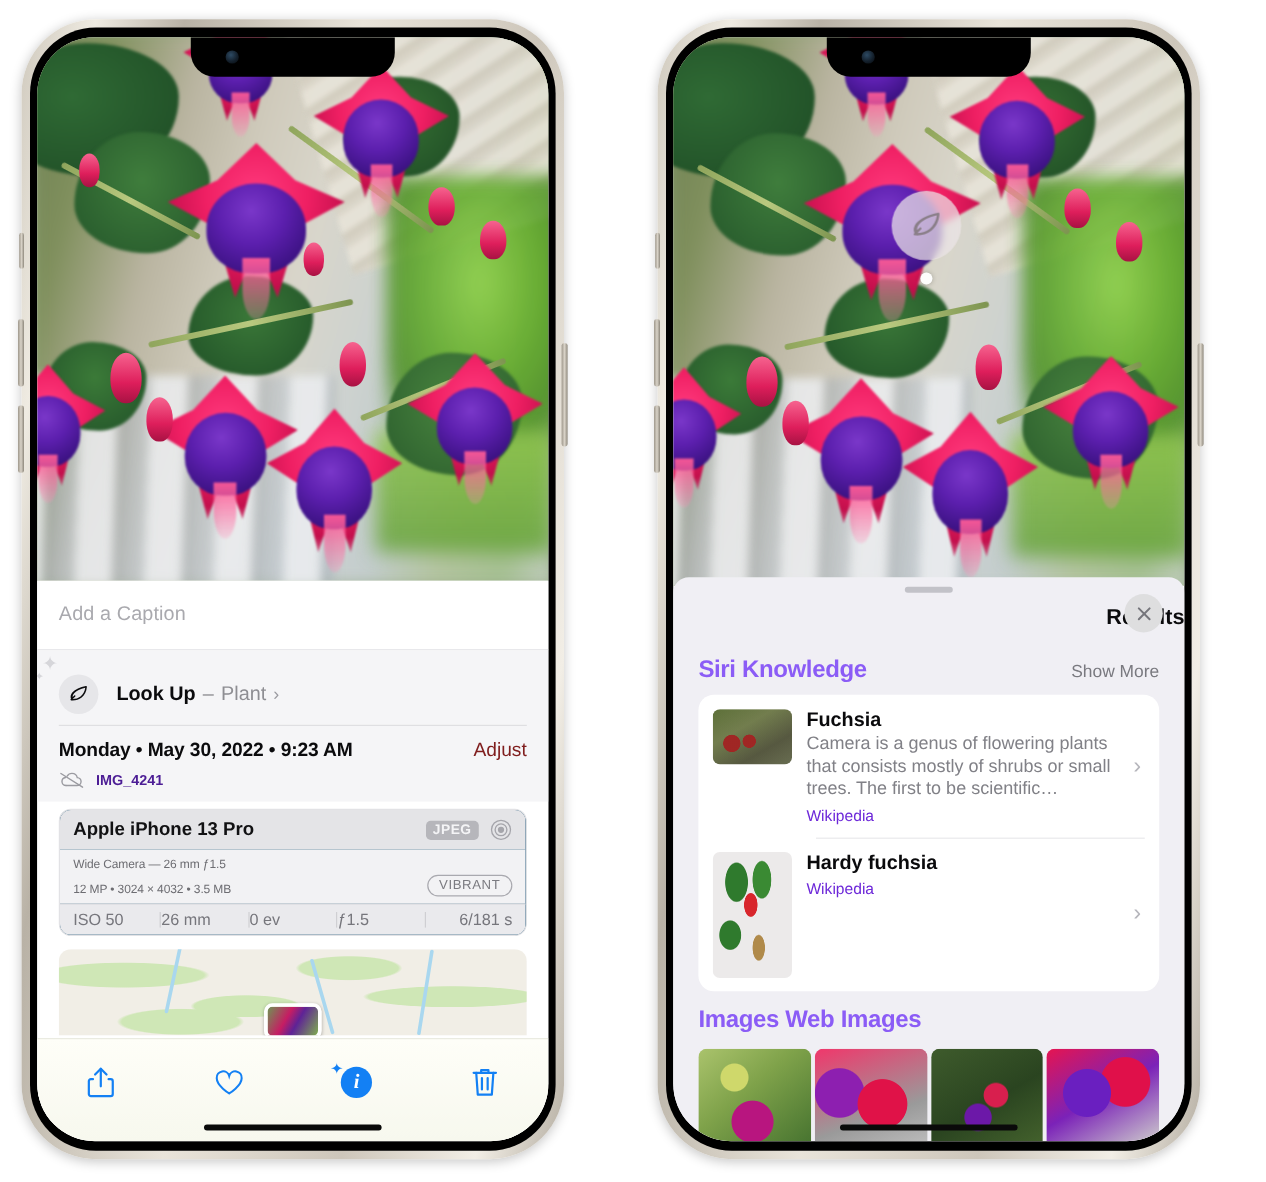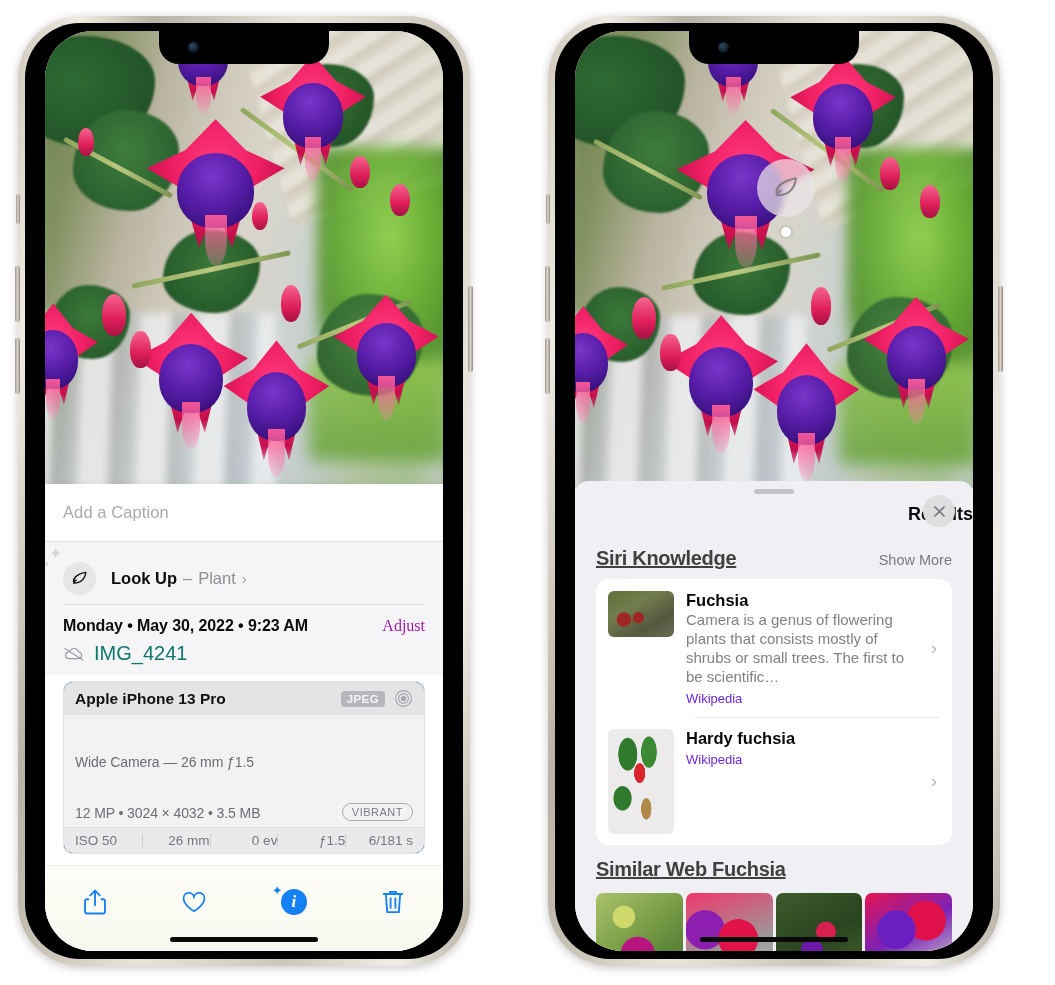--- a/index.html
+++ b/index.html
@@ -21,21 +21,21 @@
     box-shadow: 0 2px 10px rgba(0,0,0,.22);
   }
   .phone.left  { left: 18px;  top: 16px; }
   .phone.right { left: 548px; top: 16px; }
 
   .bezel {
     position: relative;
     width: 100%; height: 100%;
     background: #000;
     border-radius: 55px;
-    padding: 8px 20px;
+    padding: 8px 6px;
   }
   .screen {
     position: relative;
     width: 100%; height: 100%;
     border-radius: 48px;
     overflow: hidden;
     background: #fff;
   }
 
   
@@ -177,52 +177,52 @@
   .spark.a { left: -14px; top: -6px; font-size: 16px; }
   .spark.b { left: -20px; top: 8px; font-size: 9px; }
   .lookup-label { margin-left: 15px; font-size: 16.5px; font-weight: 700; color: #0b0b0d; }
   .lookup-sub { font-size: 16.5px; color: #8e8e93; margin-left: 6px; font-weight: 400; }
   .chev-sm { margin-left: 6px; color: #9a9aa0; font-size: 15px; }
   .hair { height: 1px; background: #dfdfe2; margin-left: 0; }
 
   .meta-block { background: #f5f5f7; padding: 12px 18px 10px; }
   .meta-line { display: flex; align-items: baseline; justify-content: space-between; }
   .meta-date { font-size: 16px; font-weight: 700; color: #0b0b0d; letter-spacing: -.1px; }
-  .adjust { font-size: 16px; color: #a21caf; font-family: Liberation Serif, serif; }
+  .adjust { font-size: 16px; color: #7f1d1d; }
   .meta-file { display: flex; align-items: center; gap: 9px; margin-top: 7px; }
-  .meta-file .fname { font-size: 20px; color: #0f766e; }
+  .meta-file .fname { font-size: 12px; color: #4c1d95; font-weight: bold; }
   .cloud-slash svg { width: 22px; height: 16px; display: block; }
 
   .cam-card {
     margin: 6px 18px 0; border-radius: 10px; overflow: hidden;
     background: #0c4a6e; border: 1px solid #e2e2e5;
   }
   .cam-head {
     display: flex; align-items: center; justify-content: space-between;
     background: #e4e4e7; padding: 7px 11px;
   }
   .cam-model { font-size: 15.5px; font-weight: 700; color: #111113; }
   .cam-head-right { display: flex; align-items: center; gap: 9px; }
   .tag-jpeg {
     background: #b6b6bb; color: #f4f4f6; font-size: 11.5px; font-weight: 700;
     padding: 2px 6px; border-radius: 4px; letter-spacing: .4px;
   }
   .aperture-ic { width: 19px; height: 19px; }
   .cam-body { padding: 7px 11px 6px; background: #f2f2f4; }
   .cam-row { display: flex; align-items: center; justify-content: space-between; }
-  .cam-txt { font-size: 14px; color: #6d6d72; letter-spacing: -.1px; margin-top: 32px; }
+  .cam-txt { font-size: 10px; color: #6d6d72; letter-spacing: -.1px; }
   .tag-vibrant {
     border: 1px solid #a9a9af; color: #7b7b81; font-size: 11px;
     padding: 2px 9px; border-radius: 9px; letter-spacing: .5px;
   }
   .exif {
     display: flex; align-items: center; background: #eaeaed;
     border-top: 1px solid #dedee1; padding: 5px 11px;
   }
-  .exif span { font-size: 13.5px; color: #76767c; flex: 1; text-align: right; }
+  .exif span { font-size: 13.5px; color: #76767c; flex: 1; text-align: left; }
   .exif span:first-child { text-align: left; }
   .exif span:last-child { text-align: right; }
   .exif i { width: 1px; height: 13px; background: #cfcfd3; display: inline-block; }
 
   .map-thumb {
     margin: 11px 18px 0; height: 72px; border-radius: 10px 10px 0 0; overflow: hidden;
     position: relative;
     background:
       radial-gradient(ellipse at 14% 30%, #cfe7b6 0 14%, rgba(207,231,182,0) 15%),
       radial-gradient(ellipse at 40% 66%, #cfe7b6 0 13%, rgba(207,231,182,0) 14%),
@@ -284,21 +284,21 @@
     position: absolute; right: 18px; top: 1px;
     width: 32px; height: 32px; border-radius: 50%;
     background: #dededf; display:flex; align-items:center; justify-content:center;
   }
   .close-btn svg { width: 15px; height: 15px; }
 
   .sec-head {
     display:flex; align-items:baseline; justify-content:space-between;
     padding: 13px 21px 9px;
   }
-  .sec-title { font-size: 20px; font-weight: 700; color: #404040; letter-spacing: -.3px; text-decoration: underline; }
+  .sec-title { font-size: 20px; font-weight: 700; color: #8b5cf6; letter-spacing: -.3px; }
   .sec-action { font-size: 14.5px; color: #79797f; }
 
   .kb-card {
     margin: 0 21px; background: #fff; border-radius: 13px; overflow: hidden;
   }
   .kb-row { display: flex; padding: 12px 12px 11px; gap: 12px; position: relative; }
   .kb-row + .kb-row::before {
     content: ""; position: absolute; left: 98px; right: 12px; top: 0; height: 1px; background: #e9e9ec;
   }
   .kb-thumb { width: 66px; border-radius: 6px; overflow: hidden; flex: none; }
@@ -661,21 +661,21 @@
               <span class="kb-thumb b"></span>
               <span class="kb-text">
                 <span class="kb-title" style="display:block">Hardy fuchsia</span>
                 <span class="kb-src" style="display:block">Wikipedia</span>
               </span>
               <span class="kb-chev">›</span>
             </div>
           </div>
 
           <div class="sec-head" style="padding-bottom:4px;">
-            <span class="sec-title">Similar Web Fuchsia</span>
+            <span class="sec-title">Images Web Images</span>
           </div>
 
           <div class="web-strip">
             <span class="web-img w1"></span>
             <span class="web-img w2"></span>
             <span class="web-img w3"></span>
             <span class="web-img w4"></span>
           </div>
 
           <div class="home-ind"></div>

